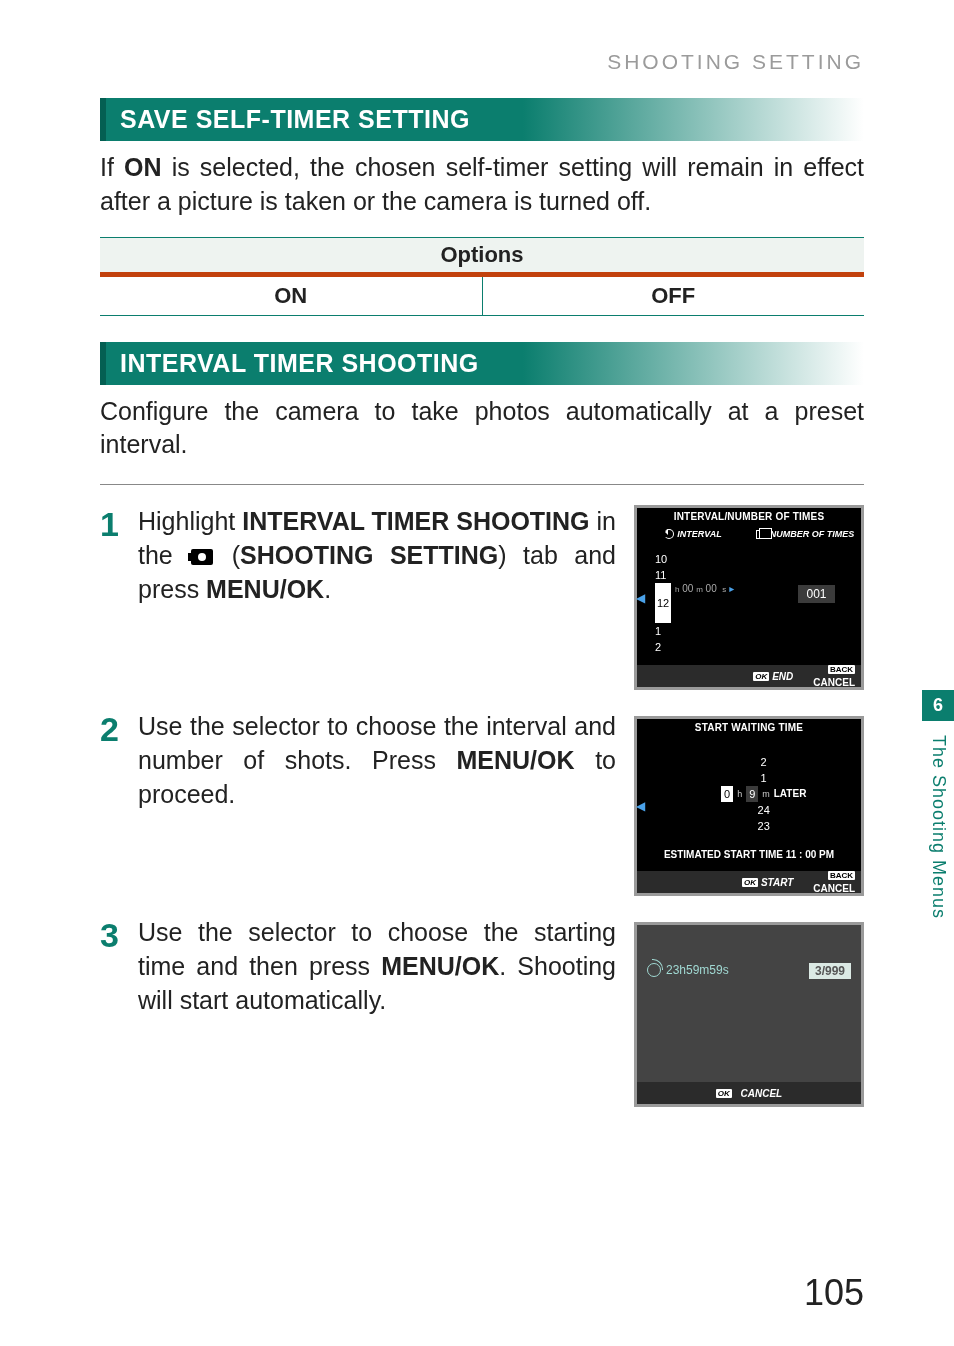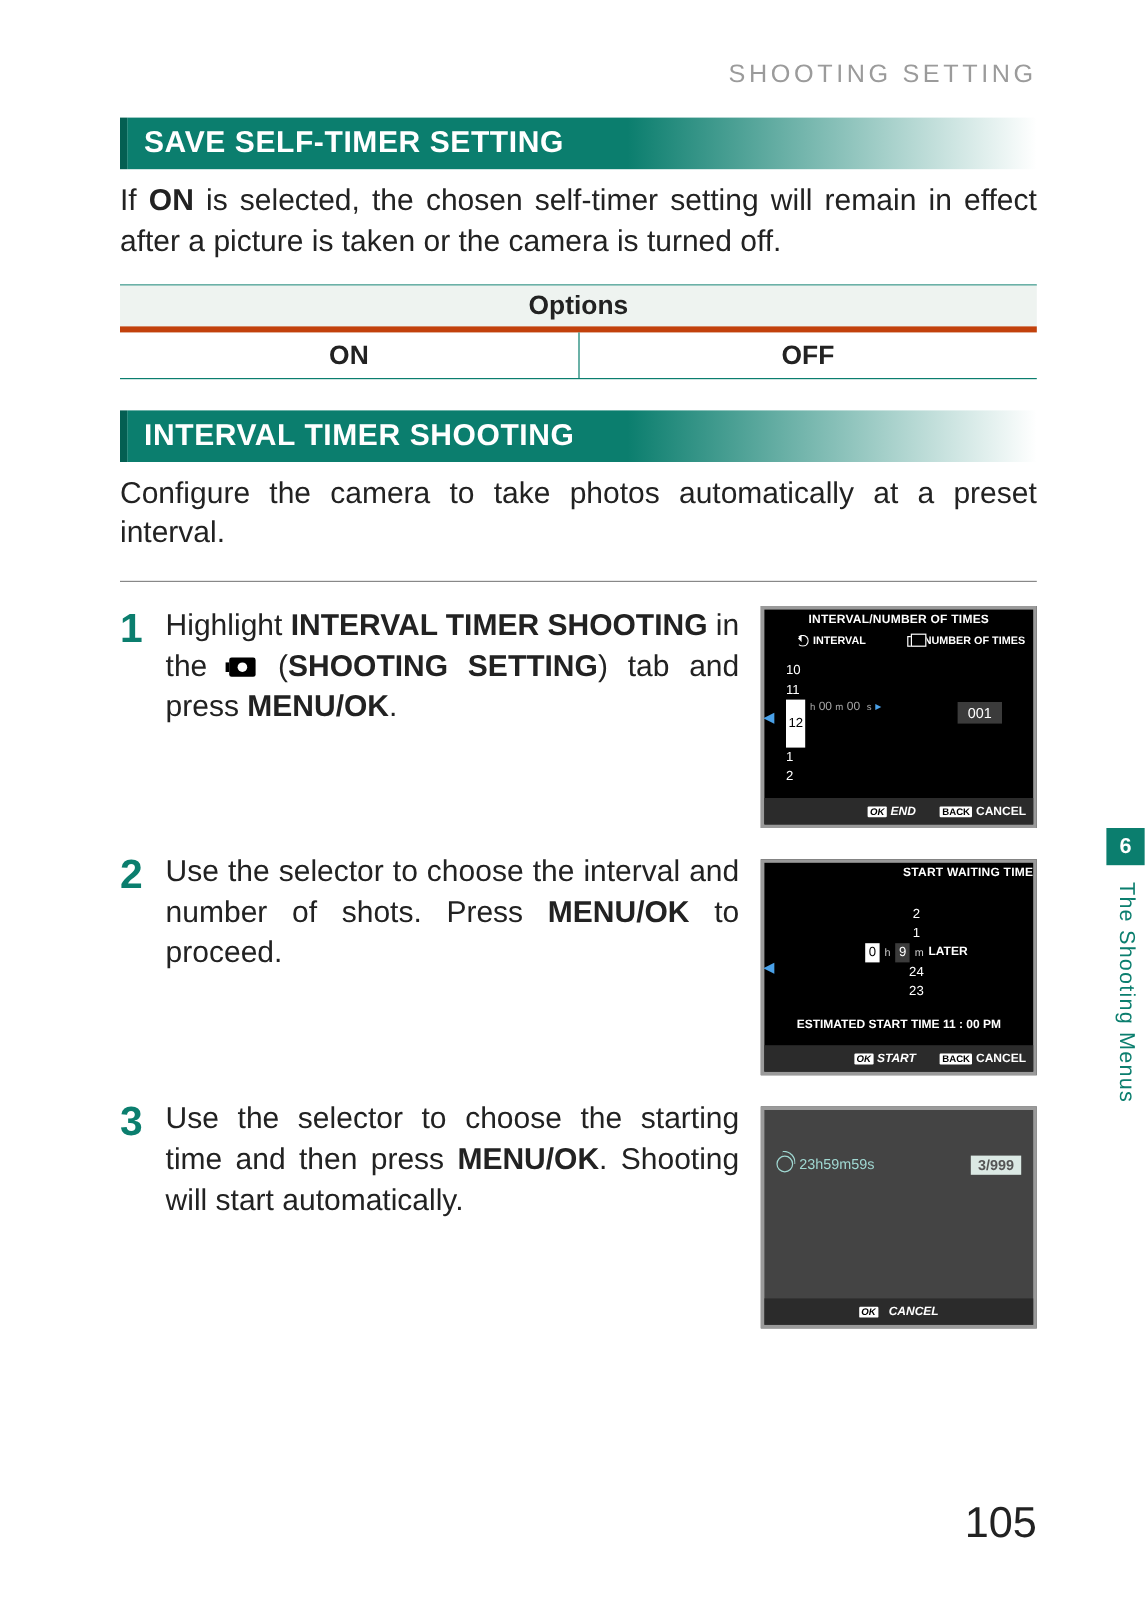--- a/index.html
+++ b/index.html
@@ -24,26 +24,26 @@
   .screens { width:230px; margin-left:18px; flex-shrink:0; }
   .scr { position:relative; background:#000; color:#fff; font-family: Arial, sans-serif; border:3px solid #9a9a9a; }
   .scr.sh { height:185px; }
   .scr.sw { height:180px; margin-top:6px; }
   .scr.cd { height:185px; margin-top:6px; background:#444; }
   .scr .title { text-align:center; font-size:10px; font-weight:700; padding:3px 0; letter-spacing:0.2px; }
   .scr .bottombar { position:absolute; bottom:0; left:0; right:0; background:#2b2b2b; height:22px; display:flex; align-items:center; justify-content:flex-end; font-size:10px; padding:0 6px; gap:20px; }
   .badge-ok { display:inline-flex; align-items:center; gap:3px; font-weight:700;font-style:italic; }
   .badge-ok .b { background:#fff; color:#000; font-size:8px; padding:0 2px; border-radius:1px; }
   .badge-back .b { background:#fff; color:#000; font-size:8px; padding:0 2px; border-radius:1px; }
-  .badge-back { display:inline-flex; align-items:center; gap:3px; font-weight:700; }
+  .badge-back { display:inline-flex; align-items:flex-end; gap:3px; font-weight:700;flex-direction:column; }
   .leftarrow { position:absolute; left:-1px; top:50%; transform:translateY(-50%); color:#4aa1e8; font-size:12px; }
   
   .scr.sh .cols { display:flex; height:130px; }
   .scr.sh .col { flex:1; text-align:center; position:relative; }
-  .scr.sh .col-h { font-size:9px; font-weight:700; padding:4px 0 2px; color:#fff; display:flex; align-items:center; justify-content:center; gap:3px; }
+  .scr.sh .col-h { font-size:9px; font-weight:700; padding:4px 0 2px; color:#fff; display:flex; align-items:center; justify-content:center; gap:3px;font-style:italic; }
   .scr.sh .col-body { position:relative; height:100px; font-size:11px; }
   .scr.sh .nums { position:absolute; left:18px; top:10px; text-align:left; line-height:16px; font-size:11px; }
   .scr.sh .nums .sel { background:#fff; color:#000; display:inline-block; padding:12px 2px; }
   .scr.sh .timestr { position:absolute; left:38px; top:42px; font-size:10px; color:#aaa; }
   .scr.sh .timestr .u { font-size:8px; }
   .scr.sh .timestr .rarr { color:#4aa1e8; margin-left:3px;}
   .scr.sh .numtimes { position:absolute; top:44px; width:100%; text-align:center; font-size:12px; }
   .scr.sh .numtimes .box { background:#3b3b3b; padding:2px 8px; display:inline-block;margin-left:23px; }
   
   .scr.sw .body { position:relative; height:130px; font-size:11px; text-align:center; }
@@ -56,21 +56,21 @@
   
   .scr.cd .status { display:flex; align-items:center; gap:5px; position:absolute; left:10px; top:38px; font-size:12px; color:#a0d8d2; }
   .scr.cd .timer-icon { width:14px; height:14px; border:1.5px solid #a0d8d2; border-radius:50%; position:relative; }
   .scr.cd .timer-icon::after { content:""; position:absolute; right:-3px; top:-5px; width:10px; height:10px; border:1.5px solid #a0d8d2; border-left:none; border-bottom:none; border-radius:0 10px 0 0; }
   .scr.cd .count-badge { position:absolute; right:10px; top:38px; background:#dbe9e4; color:#555; font-size:12px; padding:1px 6px; font-weight:700; }
   .scr.cd .bottombar { background:#2b2b2b; justify-content:center; }
   
   .side-tab { position:absolute; right:0; top:690px; width:32px; }
   .side-tab .num { background:#0b7e6e; color:#fff; text-align:center; font-size:18px; font-weight:700; padding:5px 0; }
   .side-tab .text { writing-mode: vertical-rl; color:#0b7e6e; font-size:18px; padding:14px 6px; letter-spacing:1px; }
-  .page-num { position:absolute; right:90px; bottom:56px; font-size:36px; }
+  .page-num { position:absolute; right:90px; bottom:32px; font-size:36px; }
   
   .cycle-icon { display:inline-block; width:10px; height:10px; border:1.5px solid #fff; border-left-color:transparent; border-radius:50%; position:relative; }
   .cycle-icon::after { content:""; position:absolute; left:-3px; top:-1px; border:3px solid transparent; border-right-color:#fff; }
   .stack-icon { display:inline-block; width:11px; height:9px; border:1px solid #fff; position:relative; }
   .stack-icon::after { content:""; position:absolute; left:2px; top:-3px; width:11px; height:9px; border:1px solid #fff; background:#000; }
 </style>
 </head>
 <body>
 
 <div class="page">
@@ -145,21 +145,21 @@
     </div>
   </div>
 
   <div class="step">
     <div class="step-num">2</div>
     <div class="step-text">
       <span>Use the selector to choose the interval and number of shots. Press </span><span class="bold">MENU/OK</span><span> to proceed.</span>
     </div>
     <div class="screens">
       <div class="scr sw">
-        <div class="title" style="text-align:right; ">START WAITING TIME</div>
+        <div class="title" style="text-align:center; ">START WAITING TIME</div>
         <div class="leftarrow">◀</div>
         <div class="body">
           <div class="vlist">
             <div>2</div>
             <div>1</div>
             <div class="row2">
               <span class="sel">0</span>
               <span class="u">h</span>
               <span class="minbox">9</span>
               <span class="u">m</span>

